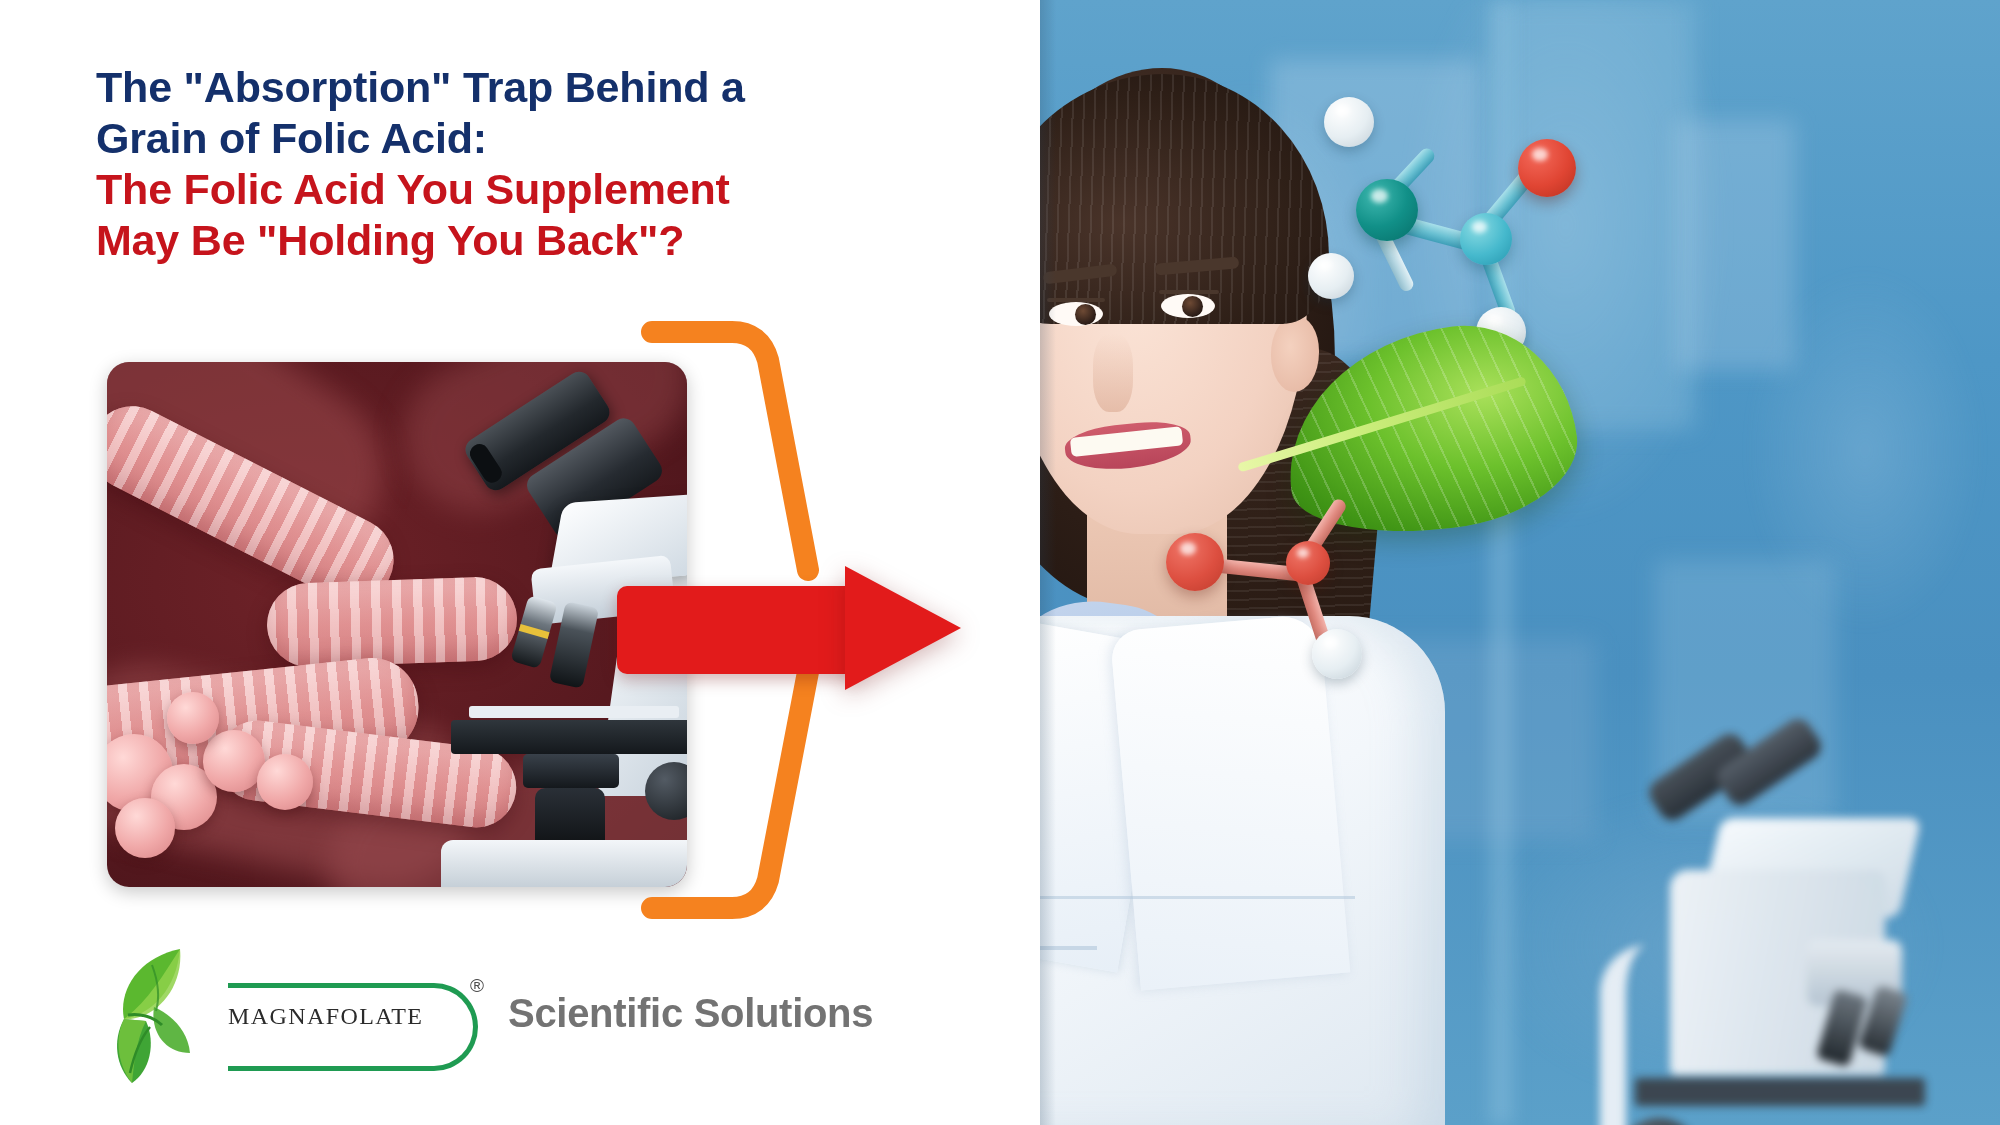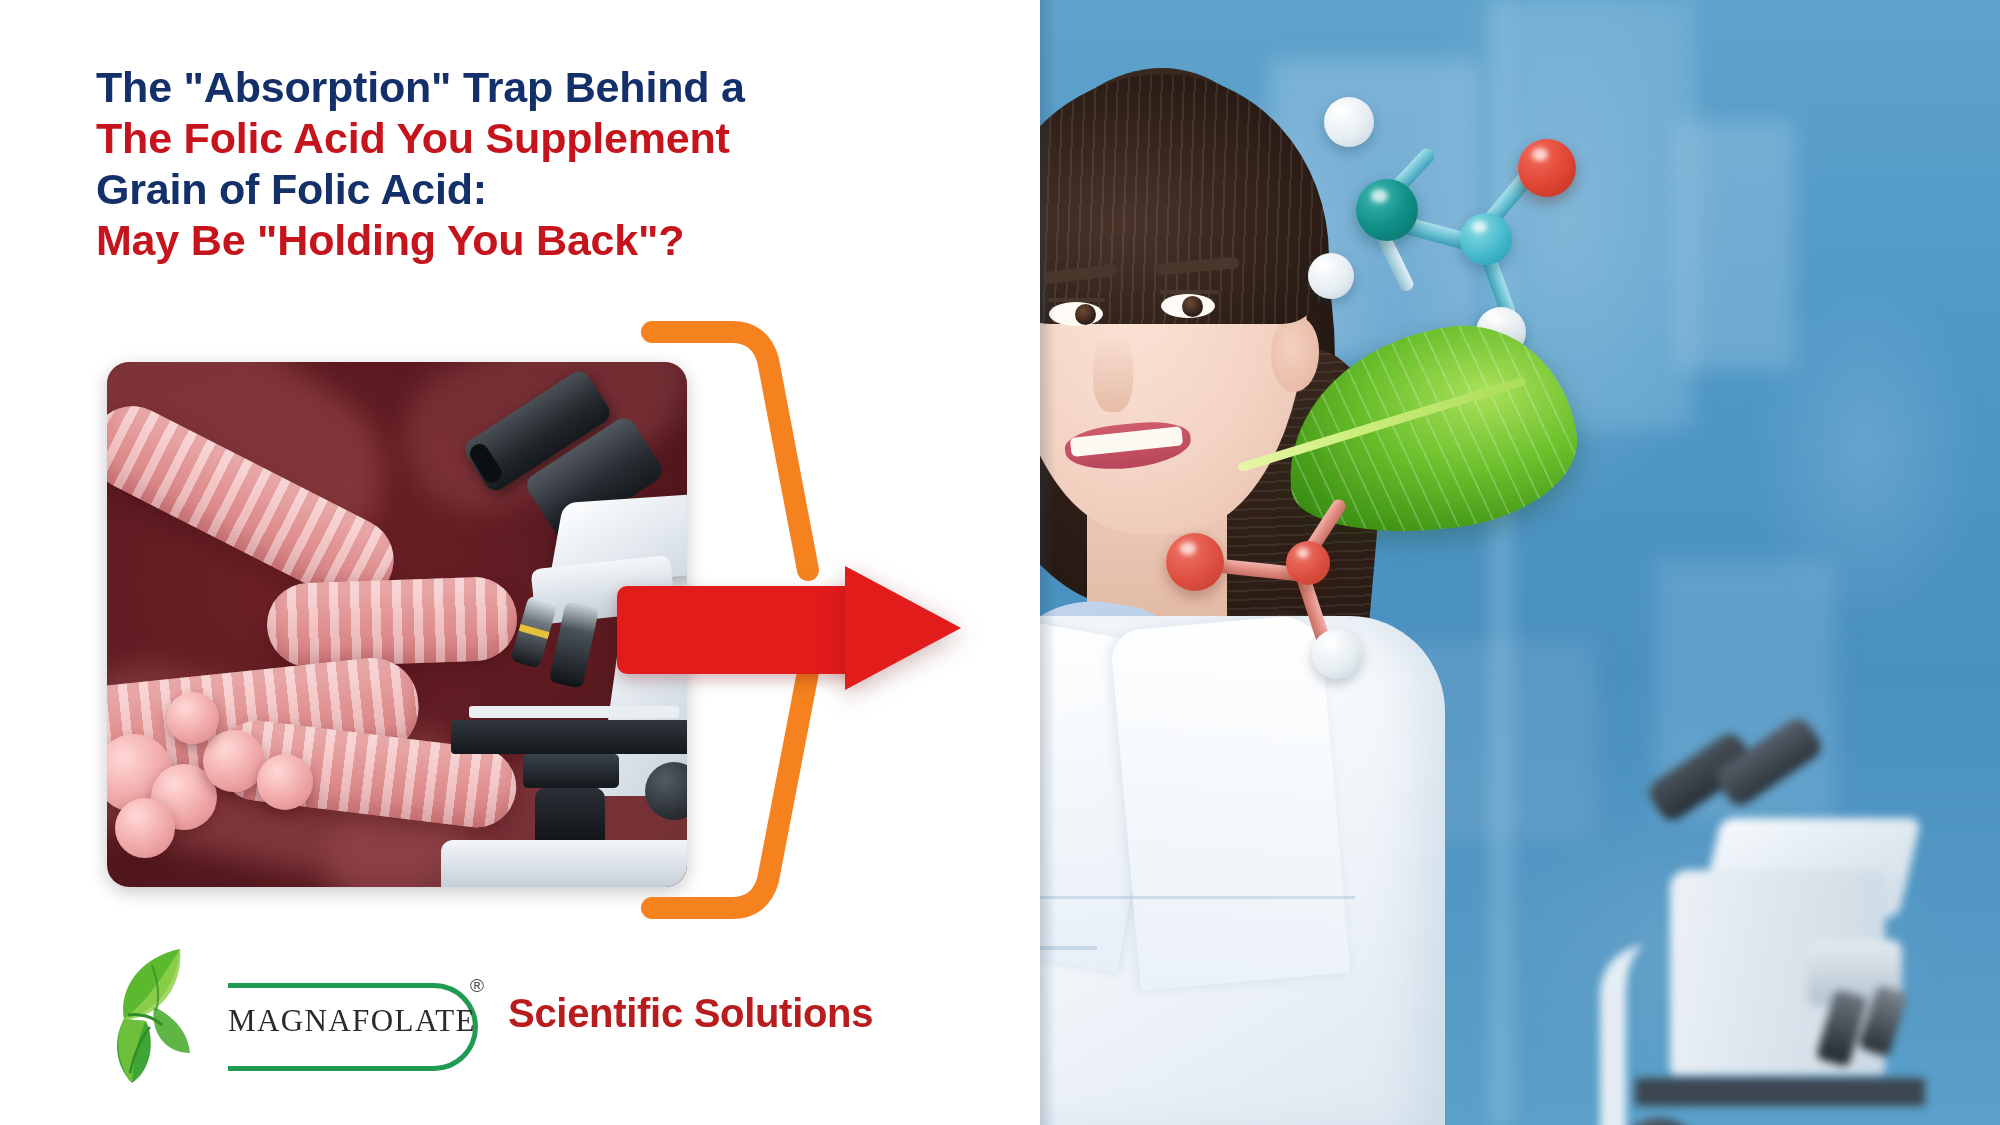--- a/index.html
+++ b/index.html
@@ -196,25 +196,25 @@
   .arrow-head{position:absolute;left:228px;top:-2px;width:0;height:0;
     border-top:62px solid transparent;border-bottom:62px solid transparent;border-left:116px solid #e21b1b;
     filter:drop-shadow(0 6px 12px rgba(110,10,10,.3));}
   .arrow-label{position:absolute;left:0;top:24px;width:236px;text-align:center;color:#ffffff;
     font-family:"Liberation Serif",serif;font-size:27px;line-height:1.18;font-weight:normal;}
 
   
   .logo{position:absolute;left:110px;top:955px;width:790px;height:135px;}
   .logo-leaf{position:absolute;left:0;top:-10px;width:120px;height:145px;}
   .logo-name{position:absolute;left:118px;top:48px;font-family:"Liberation Serif",serif;
-    font-size:31px;letter-spacing:1.4px;color:#2b2b2b;}
+    font-size:24px;letter-spacing:1.4px;color:#2b2b2b;}
   .logo-swoosh{position:absolute;left:118px;top:28px;width:250px;height:88px;
     border:5px solid #1f9b52;border-left:none;border-radius:0 60px 60px 0;}
   .logo-reg{position:absolute;left:360px;top:20px;font-size:19px;color:#4b4b4b;}
-  .logo-tag{position:absolute;left:398px;top:36px;font-size:40px;font-weight:bold;color:#b91c1c;letter-spacing:-.3px;}
+  .logo-tag{position:absolute;left:398px;top:36px;font-size:40px;font-weight:bold;color:#737373;letter-spacing:-.3px;}
 </style>
 </head>
 <body>
 
 <div class="stage">
 
   <div class="photo-scene">
     <div class="lab-bg"></div>
     <div class="lab-panel lp1"></div>
     <div class="lab-panel lp2"></div>
@@ -294,22 +294,22 @@
       <div class="atom a-salmon" style="left:136px;top:86px;width:44px;height:44px;"></div>
       <div class="atom a-white" style="left:162px;top:174px;width:50px;height:50px;"></div>
     </div>
   </div>
 
   <div class="white-panel"></div>
   <div class="panel-shadow"></div>
 
   <div class="headline">
     <div class="hl-line hl-blue">The "Absorption" Trap Behind a</div>
+    <div class="hl-line hl-blue">Grain of Folic Acid:</div>
     <div class="hl-line hl-red">The Folic Acid You Supplement</div>
-    <div class="hl-line hl-blue">Grain of Folic Acid:</div>
     <div class="hl-line hl-red">May Be "Holding You Back"?</div>
   </div>
 
   <div class="inset">
     <div class="inset-bg"></div>
     <div class="gut-blur gb1"></div>
       <div class="gut-blur gb2"></div>
     <div class="gut-blur gb3"></div>
       <div class="gut-blur gb4"></div>
     <div class="villi v1"></div>

